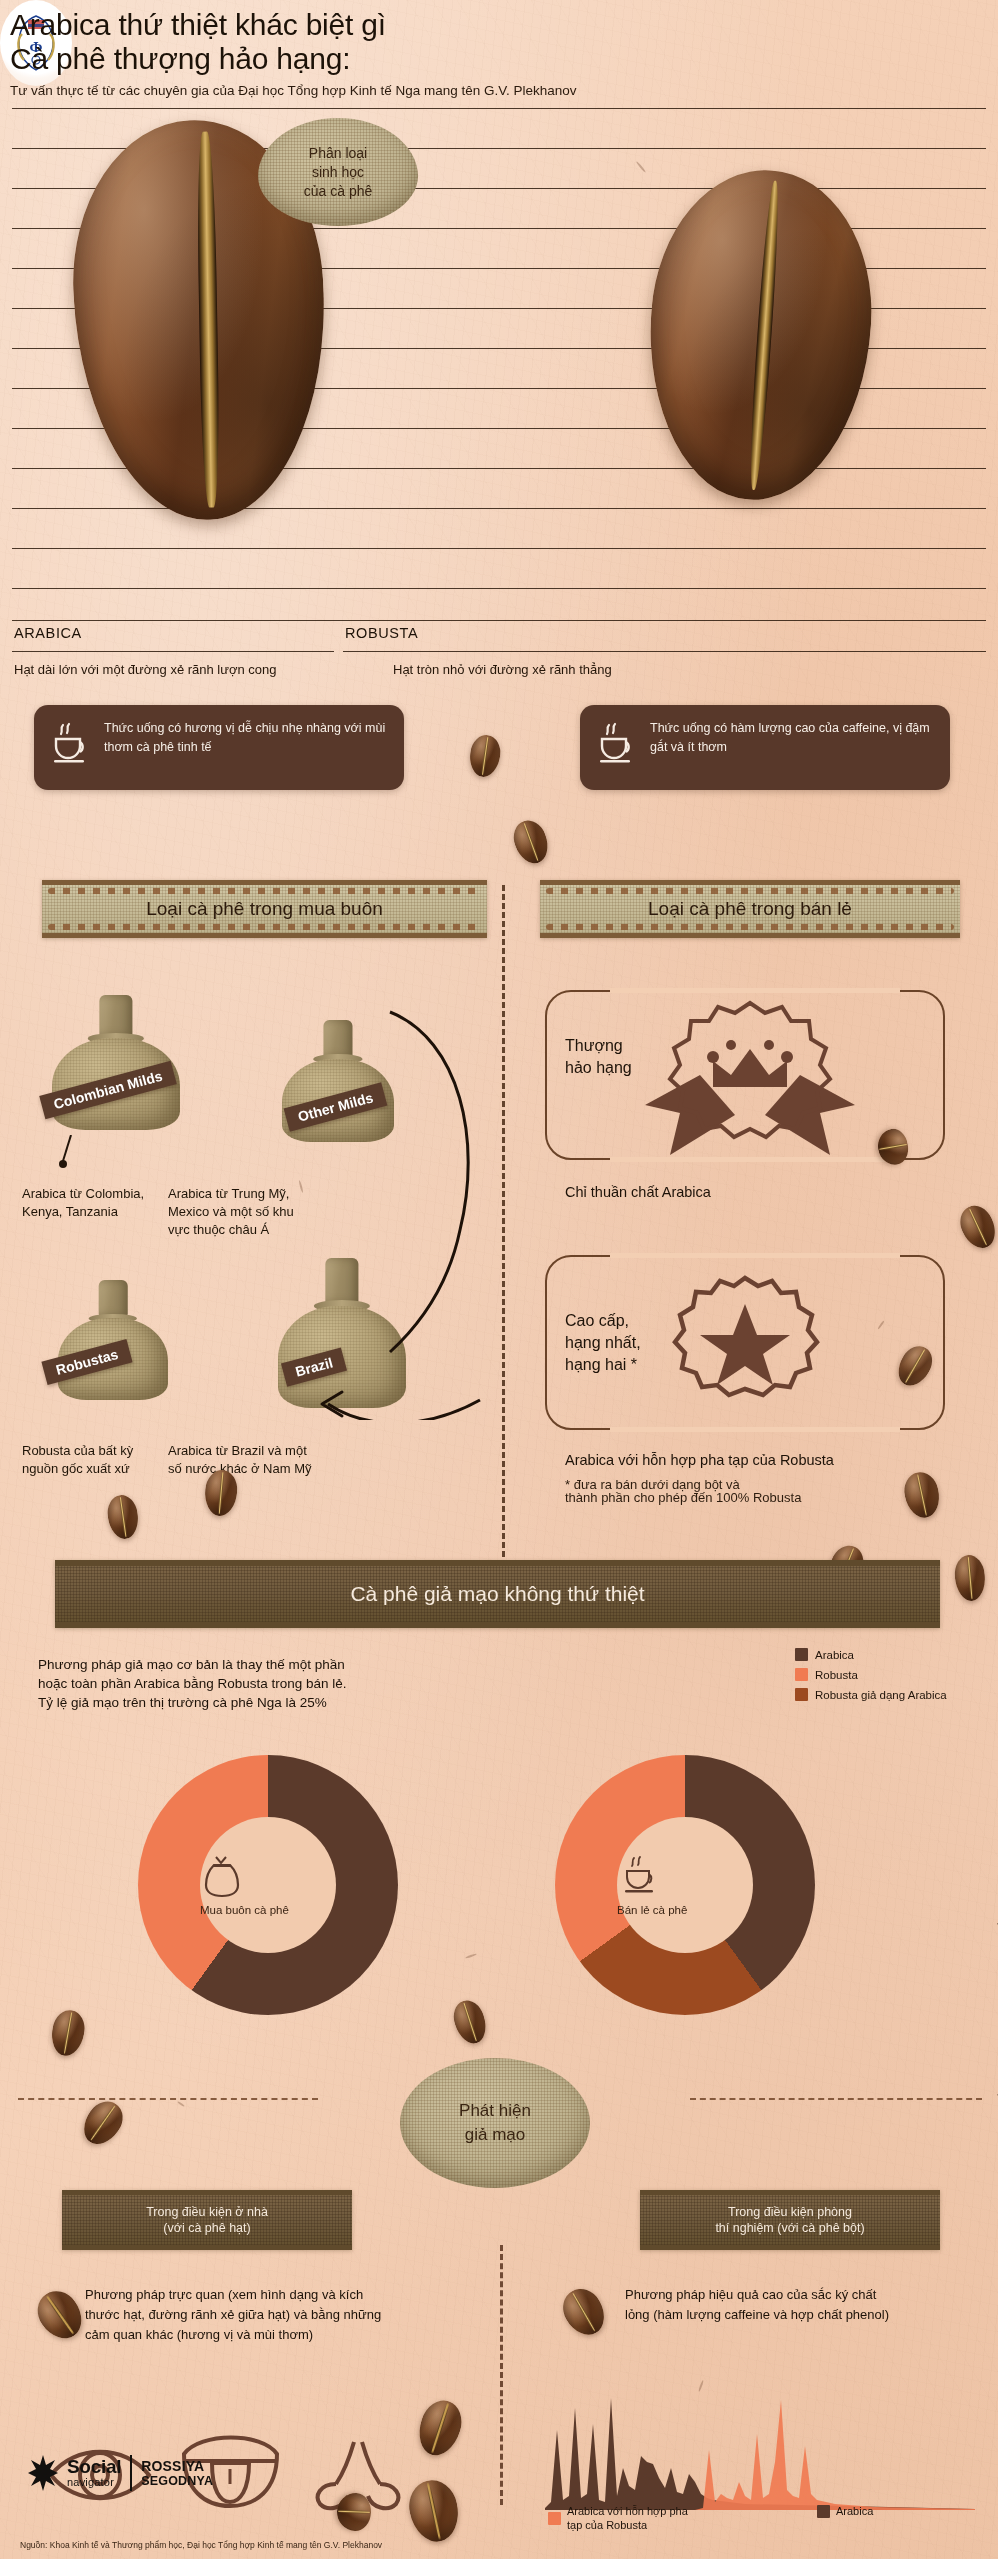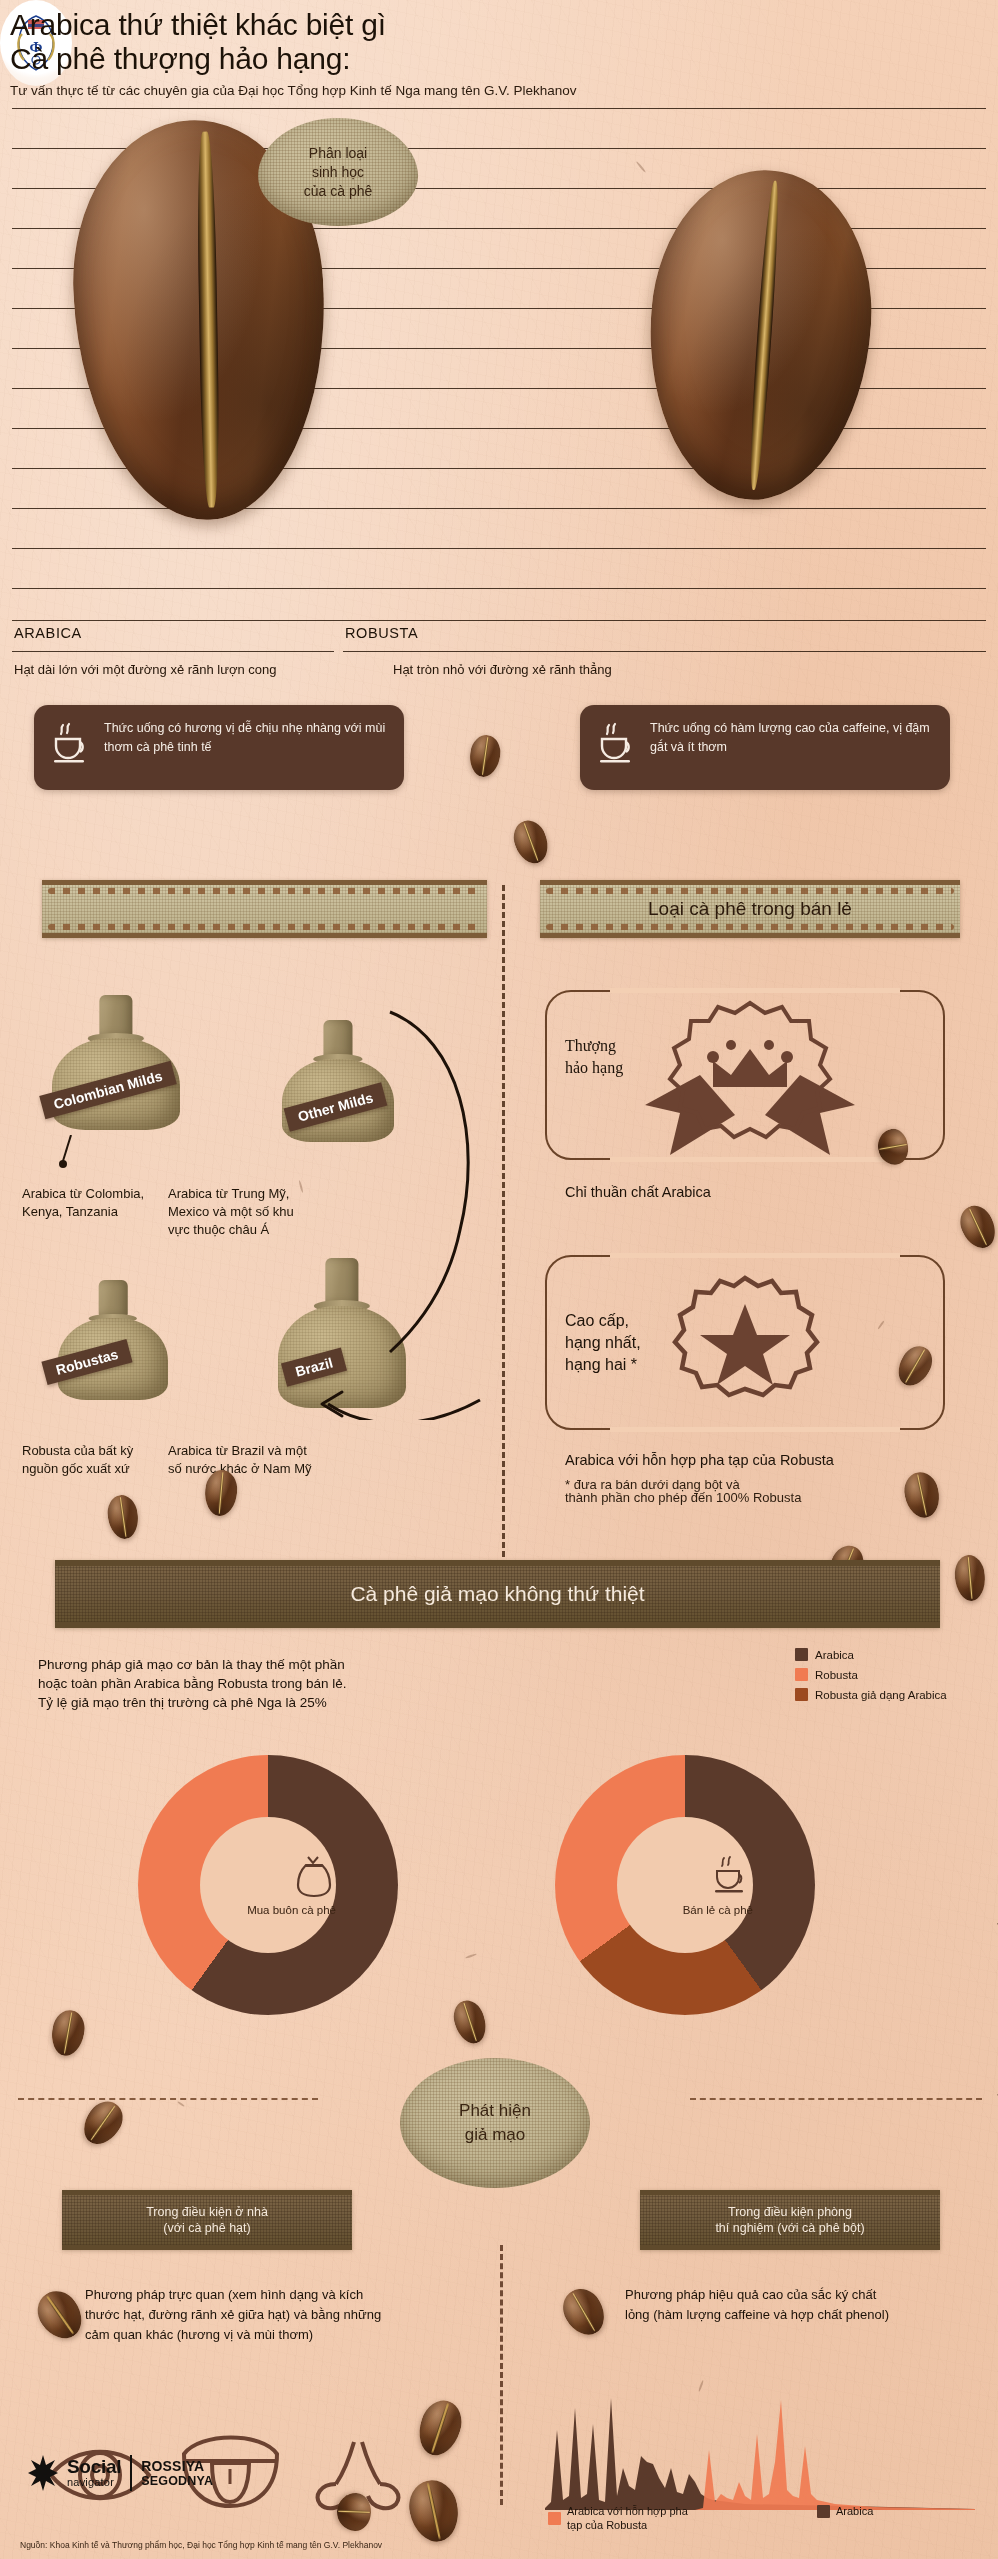--- a/index.html
+++ b/index.html
@@ -102,21 +102,21 @@
     padding:4px 12px;transform:rotate(-15deg);white-space:nowrap;box-shadow:0 2px 4px rgba(50,25,10,.3);}
 
   .noteTxt{position:absolute;font-size:13px;line-height:18px;color:#1f1407;}
 
   
   .frame{position:absolute;border:2px solid #6a4328;border-radius:26px;}
   .frameMaskTop{position:absolute;height:5px;background:#f3cdb1;}
   .frameMaskBot{position:absolute;height:5px;background:#f3cdb1;}
 
   
-  .donutHole{position:absolute;border-radius:50%;background:#f2cbae;display:flex;align-items:flex-end;
+  .donutHole{position:absolute;border-radius:50%;background:#f2cbae;display:flex;align-items:flex-start;
     justify-content:center;flex-direction:column;}
   .donutCaption{font-size:11.5px;color:#3a2313;margin-top:4px;}
 
   .legendRow{display:flex;align-items:center;gap:7px;margin-bottom:7px;font-size:11.5px;color:#20140a;}
   .swatch{width:13px;height:13px;display:inline-block;border-radius:1px;}
 
   .srcline{position:absolute;font-size:8.5px;color:#3a2616;}
 
   .logoWrap{position:absolute;display:flex;align-items:center;gap:9px;}
   .logoTxt1{font-size:19px;font-weight:700;color:#13100d;line-height:18px;letter-spacing:-.3px;}
@@ -236,20 +236,21 @@
 </div>
 
 <div class="bean" style="left:470px;top:735px;width:30px;height:42px;transform:rotate(8deg);"></div>
 <div class="bean" style="left:515px;top:820px;width:32px;height:44px;transform:rotate(-20deg);"></div>
 
 <div class="bean" style="left:660px;top:95px;width:26px;height:36px;transform:rotate(-14deg);opacity:0;"></div>
 
 <div class="burlap" style="left:42px;top:880px;width:445px;height:58px;">
   <div class="stitch" style="top:3px;"></div>
   <div class="stitch" style="bottom:3px;"></div>
+  <div class="btxt">Loại cà phê trong mua buôn</div>
 </div>
 <div class="burlap" style="left:540px;top:880px;width:420px;height:58px;">
   <div class="stitch" style="top:3px;"></div>
   <div class="stitch" style="bottom:3px;"></div>
   <div class="btxt">Loại cà phê trong bán lẻ</div>
 </div>
 
 <div class="vdash" style="left:502px;top:885px;height:690px;"></div>
 
 <div class="sack" style="left:52px;top:995px;width:128px;height:135px;">
@@ -299,21 +300,21 @@
   <path d="M92 392 L72 404 L92 416" stroke="#1d1108" stroke-width="3" fill="none" stroke-linecap="round" stroke-linejoin="round"></path>
 </svg>
 
 <div class="bean" style="left:205px;top:1470px;width:32px;height:46px;transform:rotate(5deg);"></div>
 <div class="bean" style="left:108px;top:1495px;width:30px;height:44px;transform:rotate(-8deg);"></div>
 
 <div class="frame" style="left:545px;top:990px;width:400px;height:170px;"></div>
 <div class="frameMaskTop" style="left:610px;top:988px;width:290px;background:#f3cfb3;"></div>
 <div class="frameMaskBot" style="left:610px;top:1157px;width:290px;background:#f3cfb3;"></div>
 
-<div class="abs" style="left:565px;top:1035px;width:130px;font-size:16px;line-height:22px;color:#1d1208;white-space:pre-line;font-family:Liberation Serif, serif;">Thượng
+<div class="abs" style="left:565px;top:1035px;width:130px;font-size:16px;line-height:22px;color:#1d1208;white-space:pre-line;">Thượng
 hảo hạng</div>
 
 <svg class="abs" style="left:625px;top:995px;" width="250" height="170">
   <path d="M75 80 L20 110 L55 118 L45 160 L110 120 Z" fill="#6b4231"></path>
   <path d="M175 80 L230 110 L195 118 L205 160 L140 120 Z" fill="#6b4231"></path>
   <path d="M125 8 L140 18 L157 12 L166 26 L184 26 L186 44 L201 53 L195 70 L205 84 L192 96 L195 113 L178 118 L171 134 L154 131 L141 142 L125 134 L109 142 L96 131 L79 134 L72 118 L55 113 L58 96 L45 84 L55 70 L49 53 L64 44 L66 26 L84 26 L93 12 L110 18 Z" fill="none" stroke="#6b4231" stroke-width="4"></path>
   <path d="M88 92 L88 66 L106 80 L125 54 L144 80 L162 66 L162 92 Z" fill="#6b4231"></path>
   <circle cx="88" cy="62" r="6" fill="#6b4231"></circle>
     <circle cx="162" cy="62" r="6" fill="#6b4231"></circle>
   <circle cx="106" cy="50" r="5" fill="#6b4231"></circle>

